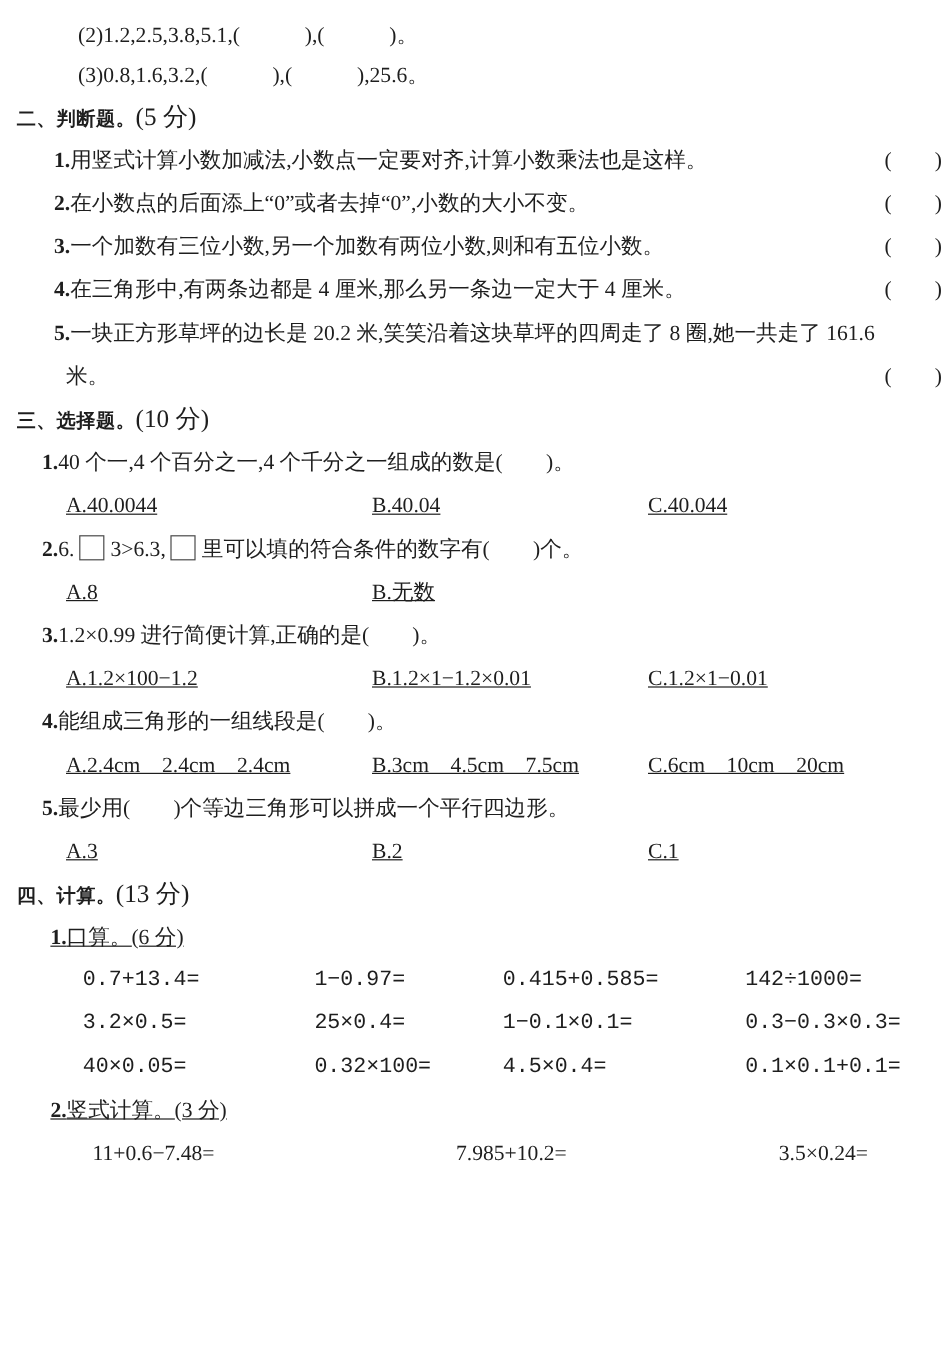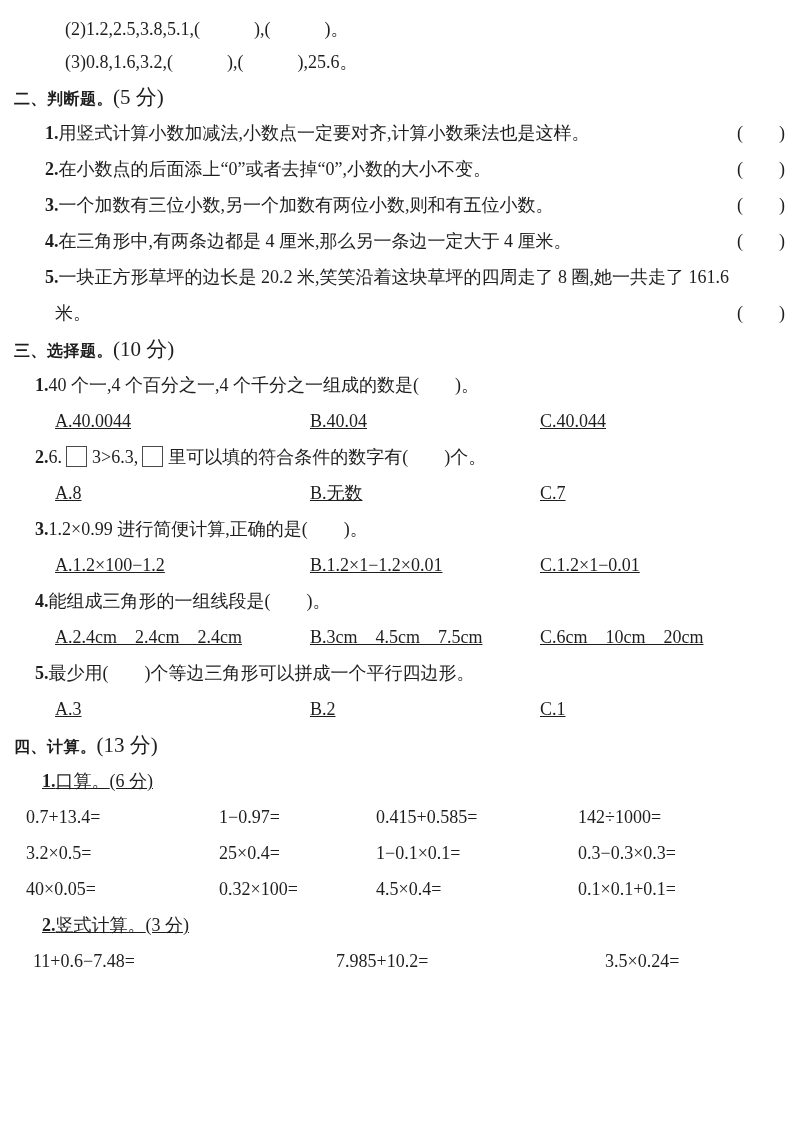--- a/index.html
+++ b/index.html
@@ -27,25 +27,27 @@
   .jcont { padding-left:55px; }
   .qline { padding-left:35px; }
   .sub-label { padding-left:42px;text-decoration:underline; }
   .opts {
     display:grid; grid-template-columns:255px 230px 1fr;
     padding-left:55px;
     text-decoration:underline;
   }
   .row4 {
     display:grid; grid-template-columns:193px 157px 202px 1fr;
-    padding-left:26px;
+    padding-left:69px;
+    font-family:Liberation Mono, monospace;
   }
   .row3v {
     display:grid; grid-template-columns:303px 269px 1fr;
     padding-left:33px;
+    margin-left:44px;
   }
   .opts span, .row4 span, .row3v span { white-space:pre; }
   .blank-box {
     display:inline-block;
     width:19px; height:19px;
     border:1.5px solid #4a4a4a;
     vertical-align:-4px;
     margin:0 5px 0 4px;
     background:#fff;
   }
@@ -66,21 +68,21 @@
   <div class="line jline"><span class="num">4.</span><span>在三角形中,有两条边都是 4 厘米,那么另一条边一定大于 4 厘米。</span><span class="bracket">(　　)</span></div>
   <div class="line jline"><span class="num">5.</span><span>一块正方形草坪的边长是 20.2 米,笑笑沿着这块草坪的四周走了 8 圈,她一共走了 161.6</span></div>
   <div class="line jline jcont"><span>米。</span><span class="bracket">(　　)</span></div>
 
   <div class="line sec-header"><span class="sec-title">三、选择题。</span><span class="sec-score">(10 分)</span></div>
 
   <div class="line qline"><span class="num">1.</span><span>40 个一,4 个百分之一,4 个千分之一组成的数是(　　)。</span></div>
   <div class="line opts"><span>A.40.0044</span><span>B.40.04</span><span>C.40.044</span></div>
 
   <div class="line qline"><span class="num">2.</span><span>6.</span><span class="blank-box"></span><span>3&gt;6.3,</span><span class="blank-box"></span><span>里可以填的符合条件的数字有(　　)个。</span></div>
-  <div class="line opts"><span>A.8</span><span>B.无数</span><span>C.7</span></div>
+  <div class="line opts"><span>A.8</span><span>B.无数</span></div>
 
   <div class="line qline"><span class="num">3.</span><span>1.2×0.99 进行简便计算,正确的是(　　)。</span></div>
   <div class="line opts"><span>A.1.2×100−1.2</span><span>B.1.2×1−1.2×0.01</span><span>C.1.2×1−0.01</span></div>
 
   <div class="line qline"><span class="num">4.</span><span>能组成三角形的一组线段是(　　)。</span></div>
   <div class="line opts"><span>A.2.4cm　2.4cm　2.4cm</span><span>B.3cm　4.5cm　7.5cm</span><span>C.6cm　10cm　20cm</span></div>
 
   <div class="line qline"><span class="num">5.</span><span>最少用(　　)个等边三角形可以拼成一个平行四边形。</span></div>
   <div class="line opts"><span>A.3</span><span>B.2</span><span>C.1</span></div>
 

